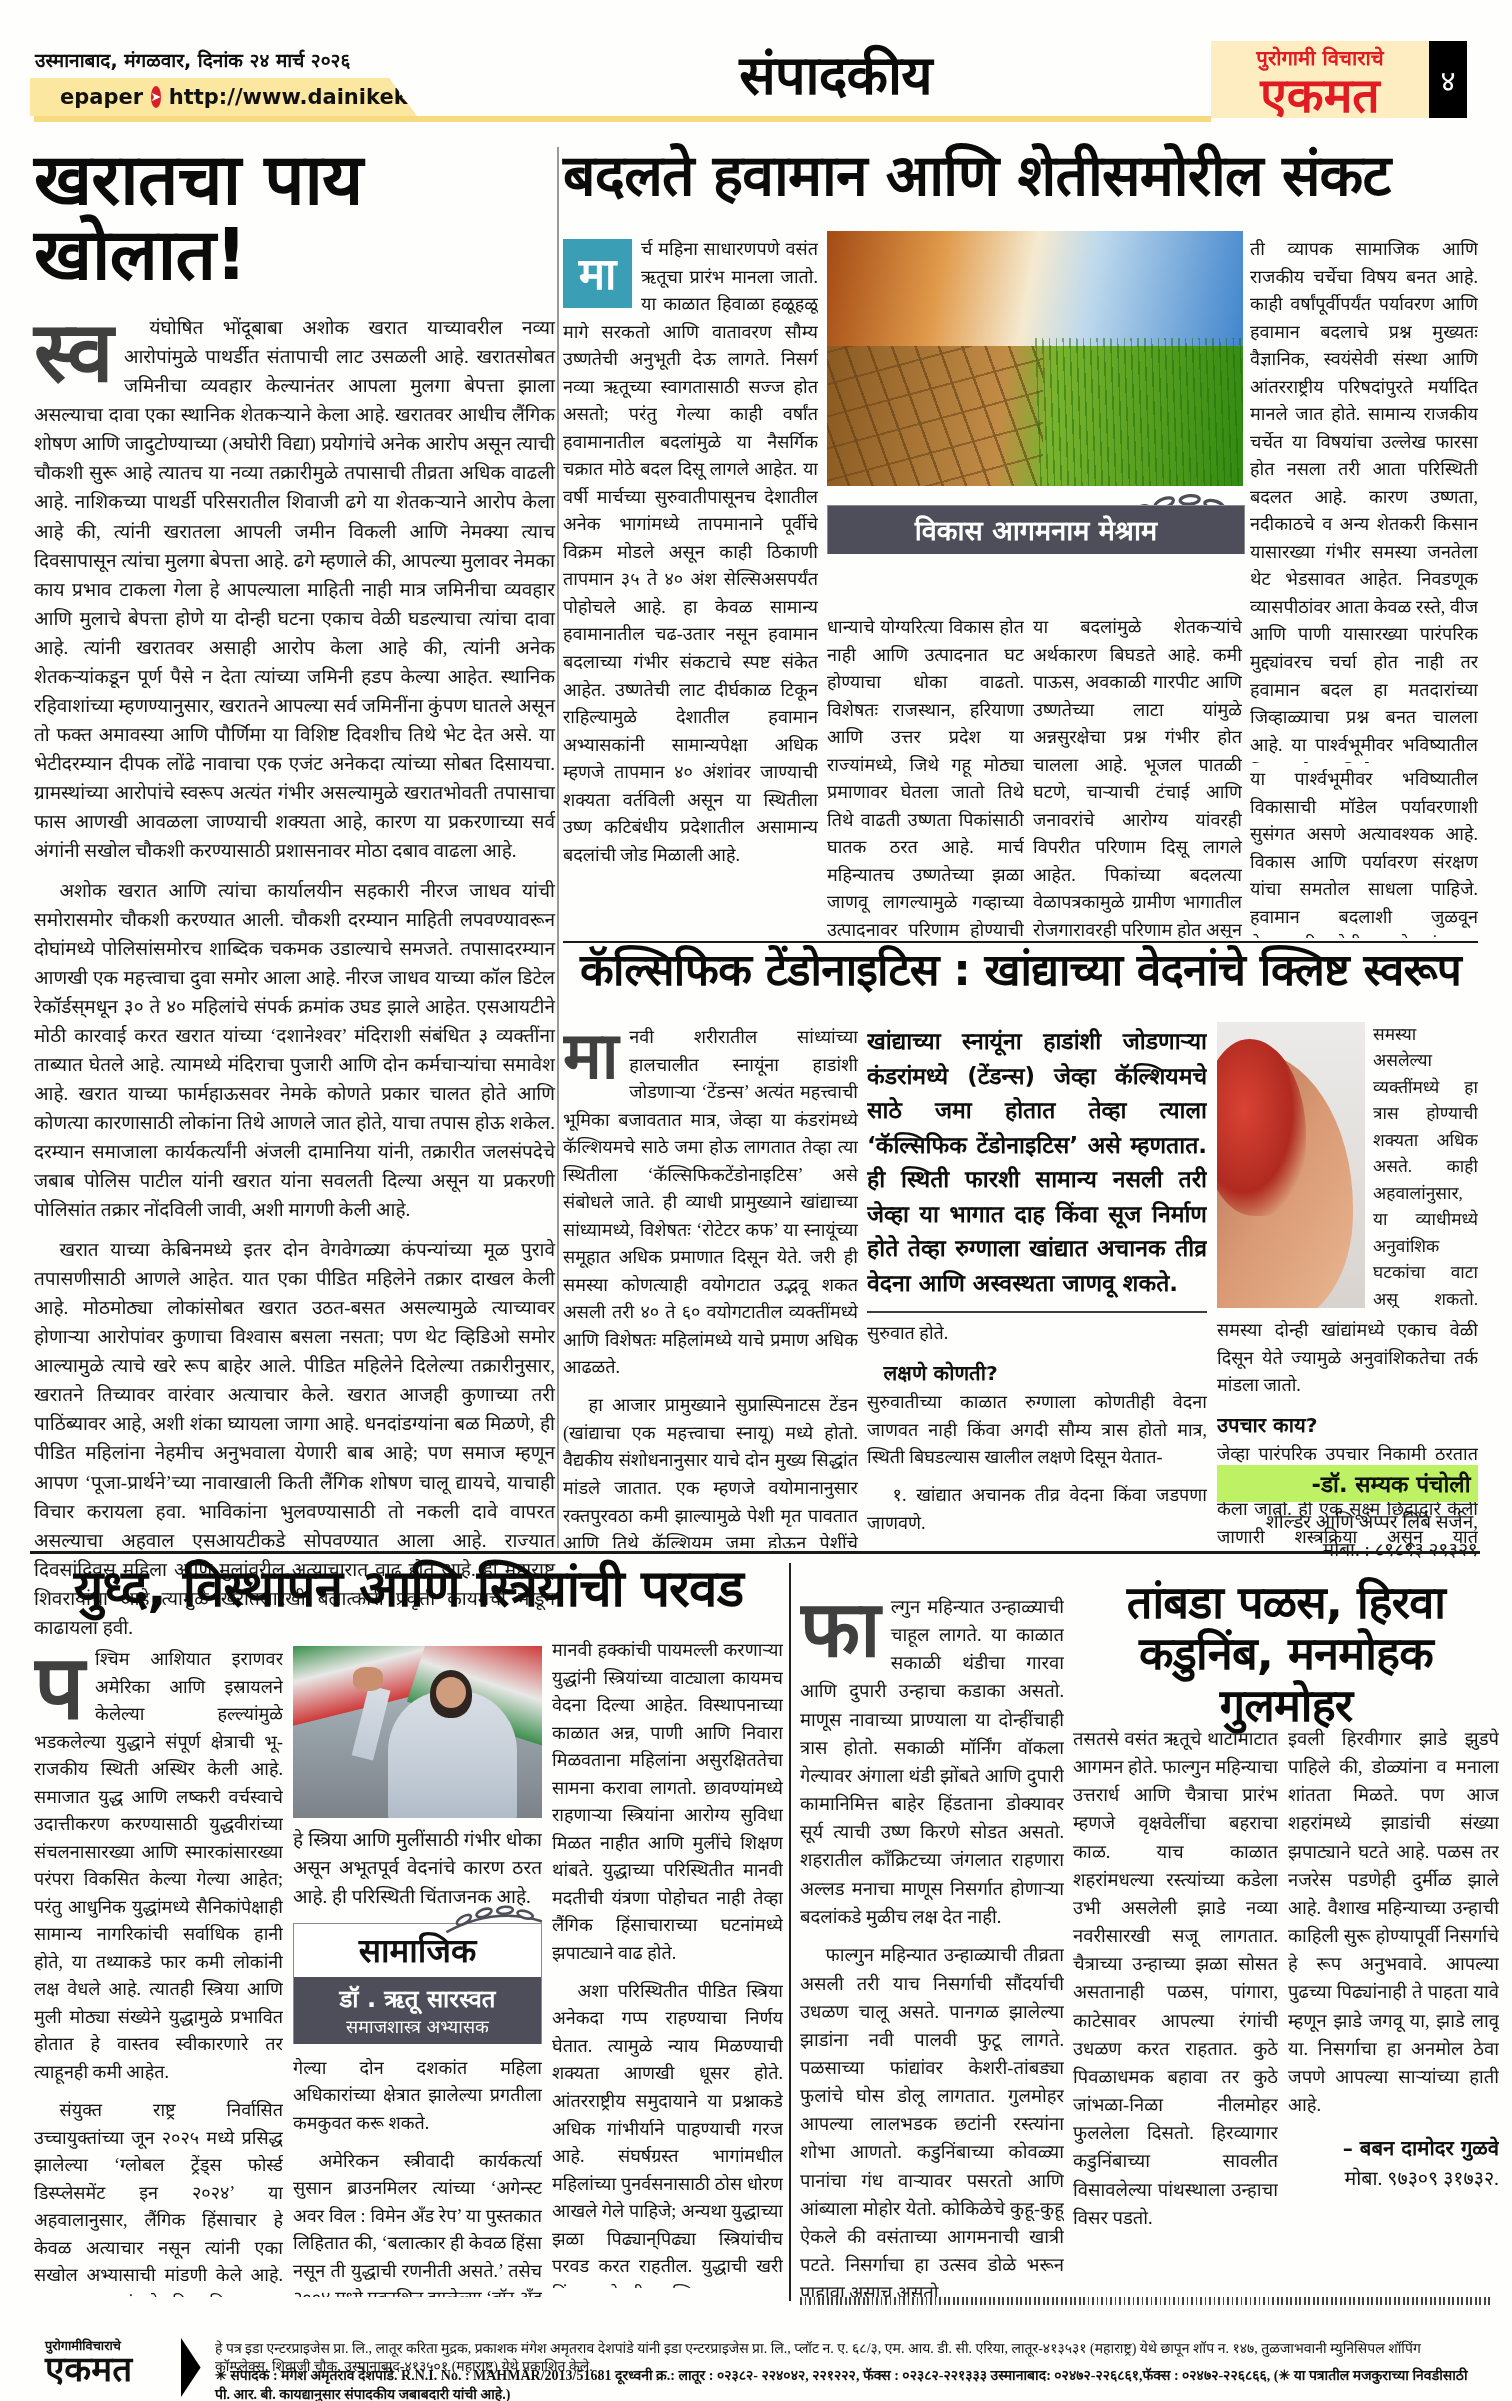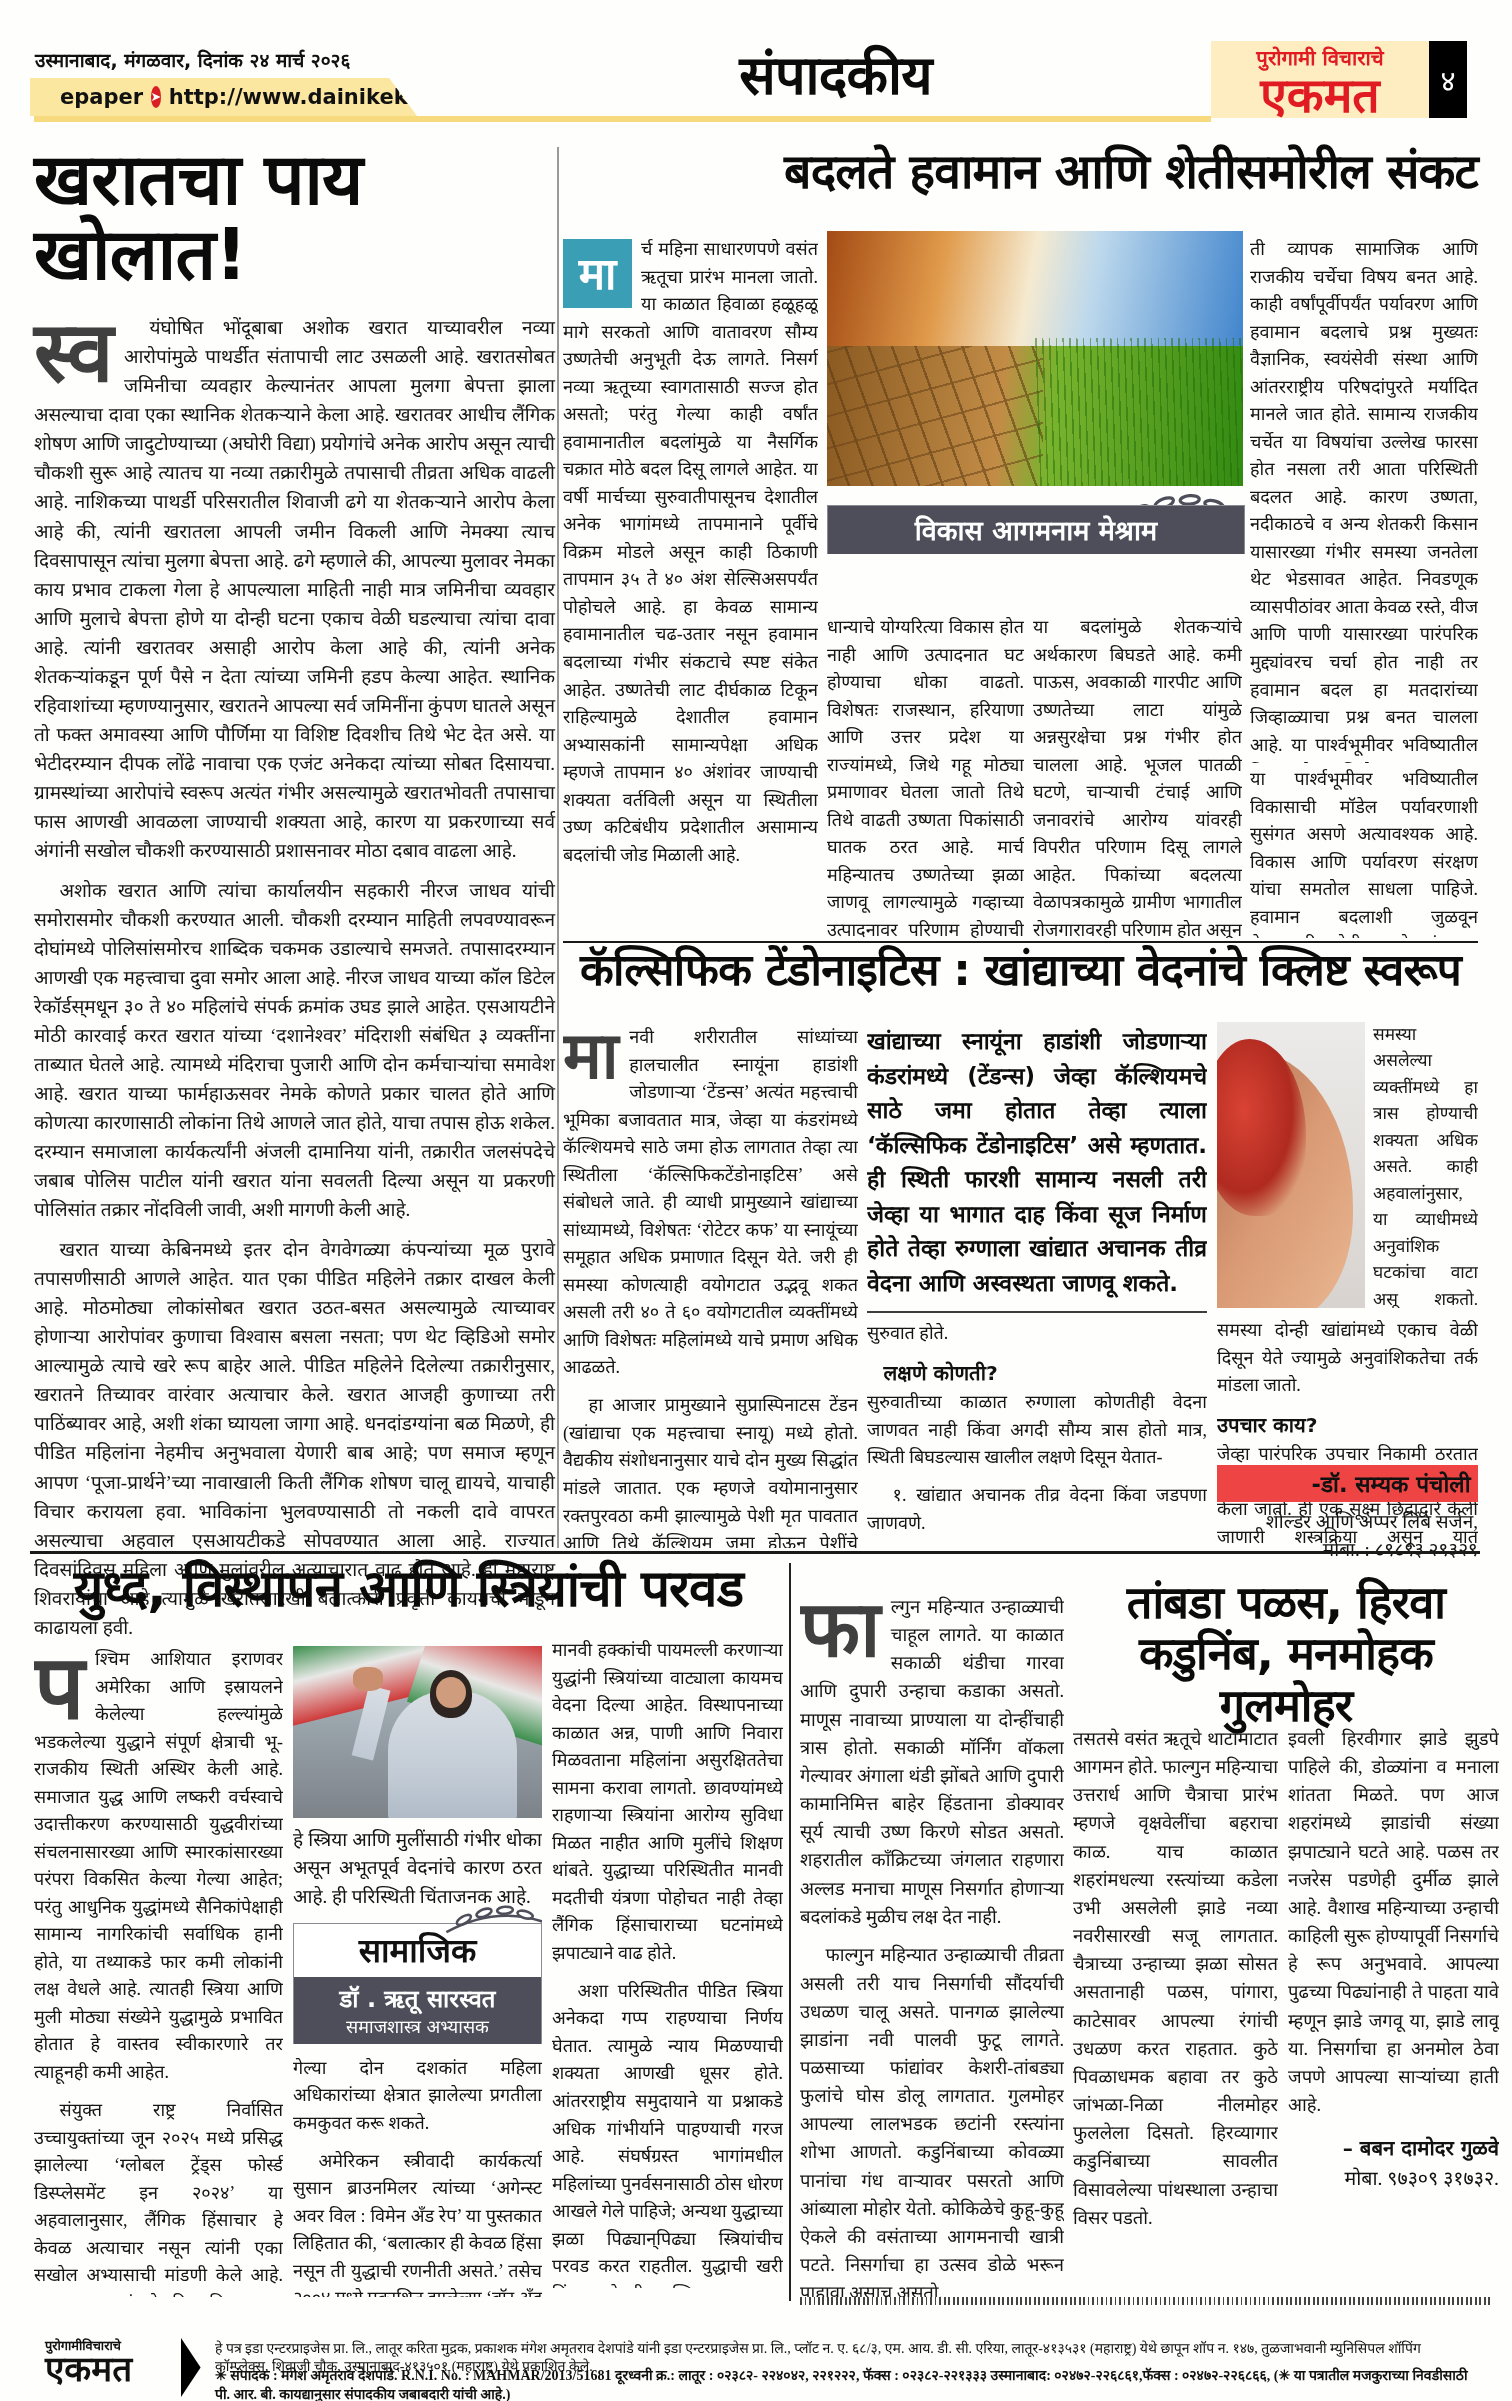--- a/index.html
+++ b/index.html
@@ -66,21 +66,21 @@
     background:#2e2420;}
   .protest-face{position:absolute;left:57.5%;top:18%;width:12%;height:18%;border-radius:50%;
     background:#cf9d7e;}
   .protest-fist{position:absolute;left:24%;top:12%;width:12%;height:14%;border-radius:40%;background:#c98f6e;}
   .protest-arm{position:absolute;left:27%;top:24%;width:9%;height:42%;transform:rotate(14deg);
     background:linear-gradient(180deg,#d8dde3,#bfc9d4);}
   
   .big-intro{font-family:"DejaVu Sans", sans-serif;font-weight:700;font-size:23px;line-height:1.5;text-align:justify;color:#0d0d0d;}
   .intro-rule{border:none;border-top:2.3px solid #3d3d3d;margin:10.5px 0 7.5px 0;}
   .subhead{font-family:"DejaVu Sans", sans-serif;font-weight:800;font-size:20.3px;margin:7.5px 0 3px 16.6px;}
-  .byline-box{background:#ef4444;font-family:"DejaVu Sans", sans-serif;font-weight:800;font-size:22.6px;
+  .byline-box{background:#bef264;font-family:"DejaVu Sans", sans-serif;font-weight:800;font-size:22.6px;
     text-align:right;padding:3px 7.5px;}
   .byline-sub{font-size:19px;text-align:right;line-height:1.45;}
   
   .tick-strip{background:repeating-linear-gradient(90deg,#444 0 1.5px,transparent 1.5px 4.5px);}
   .imprint{font-size:14px;line-height:1.35;color:#111;}
   .footer-logo-tag{font-size:12.8px;font-weight:700;font-family:"DejaVu Sans", sans-serif;line-height:1;}
   .footer-logo-name{font-size:35px;font-weight:800;font-family:"DejaVu Sans", sans-serif;line-height:1;}
   .footer-arrow{width:19.6px;height:59px;background:#000;clip-path:polygon(0 0,100% 50%,0 100%);}
   .dot{width:20.3px;height:20.3px;border-radius:50%;display:inline-block;margin-right:2.3px;}
   .caption{font-size:19px;line-height:1.5;text-align:justify;font-weight:400;}
@@ -112,21 +112,21 @@
     <span class="dropcap">स्व</span>
     <p>यंघोषित भोंदूबाबा अशोक खरात याच्यावरील नव्या आरोपांमुळे पाथर्डीत संतापाची लाट उसळली आहे. खरातसोबत जमिनीचा व्यवहार केल्यानंतर आपला मुलगा बेपत्ता झाला असल्याचा दावा एका स्थानिक शेतकऱ्याने केला आहे. खरातवर आधीच लैंगिक शोषण आणि जादुटोण्याच्या (अघोरी विद्या) प्रयोगांचे अनेक आरोप असून त्याची चौकशी सुरू आहे त्यातच या नव्या तक्रारीमुळे तपासाची तीव्रता अधिक वाढली आहे. नाशिकच्या पाथर्डी परिसरातील शिवाजी ढगे या शेतकऱ्याने आरोप केला आहे की, त्यांनी खरातला आपली जमीन विकली आणि नेमक्या त्याच दिवसापासून त्यांचा मुलगा बेपत्ता आहे. ढगे म्हणाले की, आपल्या मुलावर नेमका काय प्रभाव टाकला गेला हे आपल्याला माहिती नाही मात्र जमिनीचा व्यवहार आणि मुलाचे बेपत्ता होणे या दोन्ही घटना एकाच वेळी घडल्याचा त्यांचा दावा आहे. त्यांनी खरातवर असाही आरोप केला आहे की, त्यांनी अनेक शेतकऱ्यांकडून पूर्ण पैसे न देता त्यांच्या जमिनी हडप केल्या आहेत. स्थानिक रहिवाशांच्या म्हणण्यानुसार, खरातने आपल्या सर्व जमिनींना कुंपण घातले असून तो फक्त अमावस्या आणि पौर्णिमा या विशिष्ट दिवशीच तिथे भेट देत असे. या भेटीदरम्यान दीपक लोंढे नावाचा एक एजंट अनेकदा त्यांच्या सोबत दिसायचा. ग्रामस्थांच्या आरोपांचे स्वरूप अत्यंत गंभीर असल्यामुळे खरातभोवती तपासाचा फास आणखी आवळला जाण्याची शक्यता आहे, कारण या प्रकरणाच्या सर्व अंगांनी सखोल चौकशी करण्यासाठी प्रशासनावर मोठा दबाव वाढला आहे.</p>
     <p>अशोक खरात आणि त्यांचा कार्यालयीन सहकारी नीरज जाधव यांची समोरासमोर चौकशी करण्यात आली. चौकशी दरम्यान माहिती लपवण्यावरून दोघांमध्ये पोलिसांसमोरच शाब्दिक चकमक उडाल्याचे समजते. तपासादरम्यान आणखी एक महत्त्वाचा दुवा समोर आला आहे. नीरज जाधव याच्या कॉल डिटेल रेकॉर्डस्‌मधून ३० ते ४० महिलांचे संपर्क क्रमांक उघड झाले आहेत. एसआयटीने मोठी कारवाई करत खरात यांच्या ‘दशानेश्वर’ मंदिराशी संबंधित ३ व्यक्तींना ताब्यात घेतले आहे. त्यामध्ये मंदिराचा पुजारी आणि दोन कर्मचाऱ्यांचा समावेश आहे. खरात याच्या फार्महाऊसवर नेमके कोणते प्रकार चालत होते आणि कोणत्या कारणासाठी लोकांना तिथे आणले जात होते, याचा तपास होऊ शकेल. दरम्यान समाजाला कार्यकर्त्यांनी अंजली दामानिया यांनी, तक्रारीत जलसंपदेचे जबाब पोलिस पाटील यांनी खरात यांना सवलती दिल्या असून या प्रकरणी पोलिसांत तक्रार नोंदविली जावी, अशी मागणी केली आहे.</p>
     <p>खरात याच्या केबिनमध्ये इतर दोन वेगवेगळ्या कंपन्यांच्या मूळ पुरावे तपासणीसाठी आणले आहेत. यात एका पीडित महिलेने तक्रार दाखल केली आहे. मोठमोठ्या लोकांसोबत खरात उठत-बसत असल्यामुळे त्याच्यावर होणाऱ्या आरोपांवर कुणाचा विश्वास बसला नसता; पण थेट व्हिडिओ समोर आल्यामुळे त्याचे खरे रूप बाहेर आले. पीडित महिलेने दिलेल्या तक्रारीनुसार, खरातने तिच्यावर वारंवार अत्याचार केले. खरात आजही कुणाच्या तरी पाठिंब्यावर आहे, अशी शंका घ्यायला जागा आहे. धनदांडग्यांना बळ मिळणे, ही पीडित महिलांना नेहमीच अनुभवाला येणारी बाब आहे; पण समाज म्हणून आपण ‘पूजा-प्रार्थने’च्या नावाखाली किती लैंगिक शोषण चालू द्यायचे, याचाही विचार करायला हवा. भाविकांना भुलवण्यासाठी तो नकली दावे वापरत असल्याचा अहवाल एसआयटीकडे सोपवण्यात आला आहे. राज्यात दिवसांदिवस महिला आणि मुलांवरील अत्याचारात वाढ होत आहे. हा महाराष्ट्र शिवरायांचा आहे त्यामुळे खरातसारखी बलात्कारी प्रवृत्ती कायमची मोडून काढायला हवी.</p>
   </div>
 </div>
 
 <div class="abs vrule" style="left:557px;top:147px;height:1401px;"></div>
 
 <div class="abs" style="left:563px;top:147px;width:915px;height:792px;">
-  <div class="headline" style="text-align:right;font-size:48px;line-height:1;">बदलते हवामान आणि शेतीसमोरील संकट</div>
+  <div class="headline" style="text-align:left;font-size:57px;line-height:1;">बदलते हवामान आणि शेतीसमोरील संकट</div>
 
   <div class="abs body-text" style="left:0;top:89px;width:255px;height:702px;font-size:18px;overflow:hidden;">
     <span class="dropcap-box">मा</span>
     <span>र्च महिना साधारणपणे वसंत ऋतूचा प्रारंभ मानला जातो. या काळात हिवाळा हळूहळू मागे सरकतो आणि वातावरण सौम्य उष्णतेची अनुभूती देऊ लागते. निसर्ग नव्या ऋतूच्या स्वागतासाठी सज्ज होत असतो; परंतु गेल्या काही वर्षांत हवामानातील बदलांमुळे या नैसर्गिक चक्रात मोठे बदल दिसू लागले आहेत. या वर्षी मार्चच्या सुरुवातीपासूनच देशातील अनेक भागांमध्ये तापमानाने पूर्वीचे विक्रम मोडले असून काही ठिकाणी तापमान ३५ ते ४० अंश सेल्सिअसपर्यंत पोहोचले आहे. हा केवळ सामान्य हवामानातील चढ-उतार नसून हवामान बदलाच्या गंभीर संकटाचे स्पष्ट संकेत आहेत. उष्णतेची लाट दीर्घकाळ टिकून राहिल्यामुळे देशातील हवामान अभ्यासकांनी सामान्यपेक्षा अधिक म्हणजे तापमान ४० अंशांवर जाण्याची शक्यता वर्तविली असून या स्थितीला उष्ण कटिबंधीय प्रदेशातील असामान्य बदलांची जोड मिळाली आहे.</span>
   </div>
 
   <div class="abs climate-img" style="left:264px;top:84px;width:416px;height:255px;">
     <div class="climate-ground"></div>
     <div class="climate-cracks"></div>
     <div class="climate-grassline"></div>

